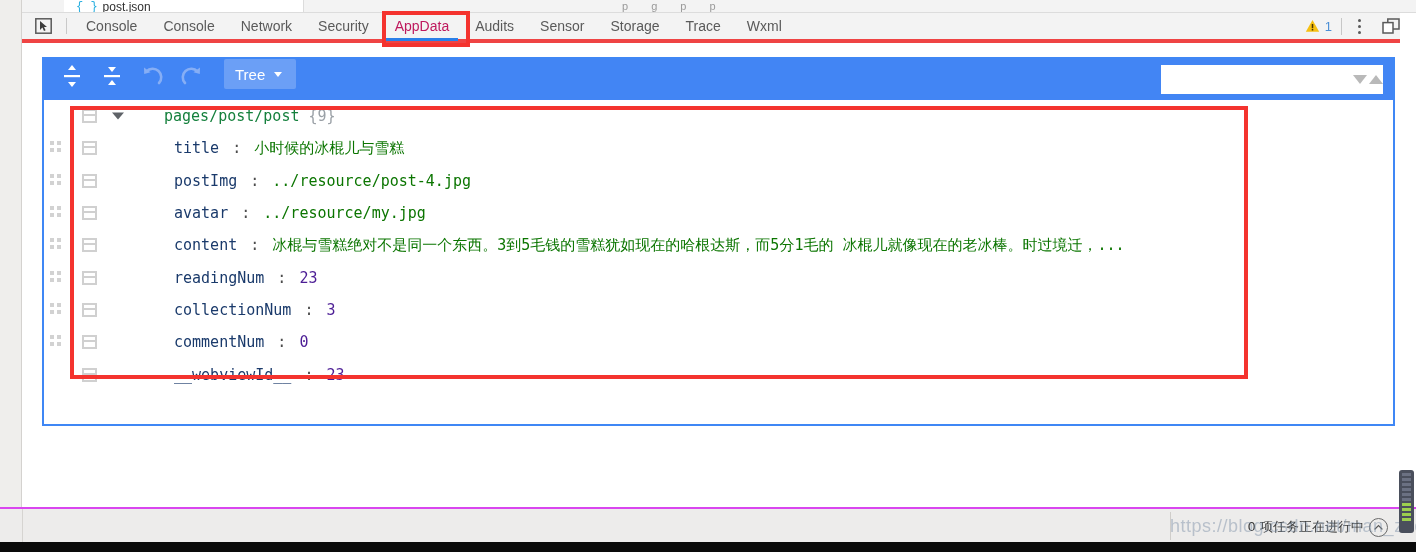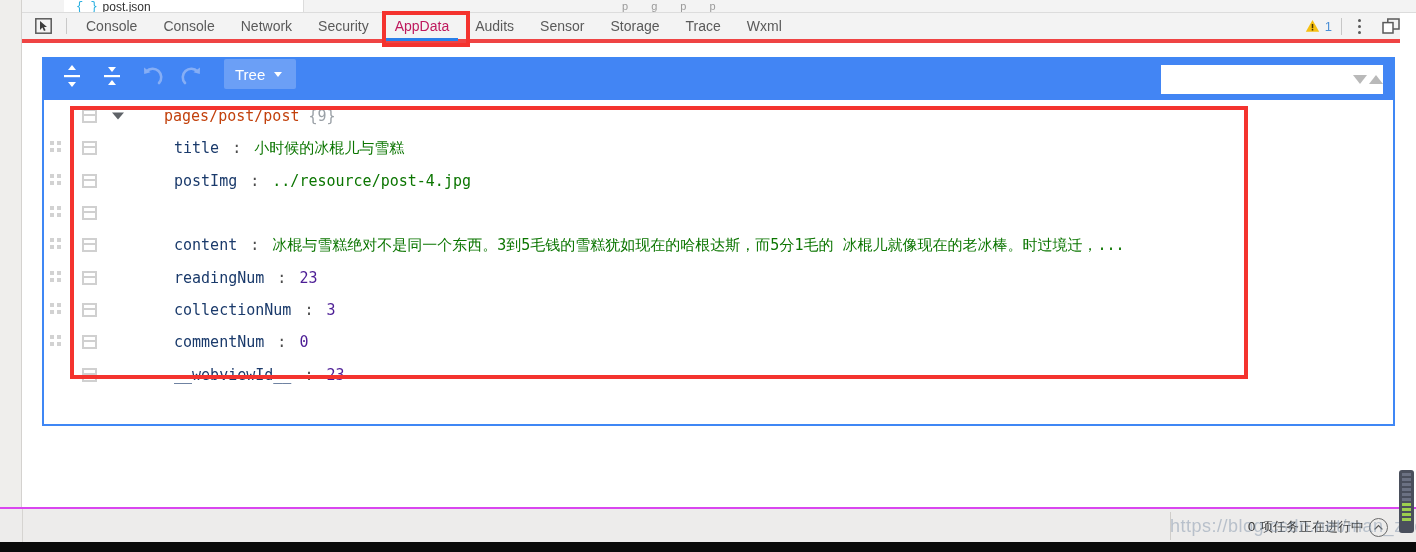--- a/index.html
+++ b/index.html
@@ -117,21 +117,21 @@
     position:absolute;left:38px;top:50%;transform:translateY(-50%);
     width:15px;height:14px;border:2px solid #d0d0d0;box-sizing:border-box;
   }
   .boxico::after{content:"";position:absolute;left:0;right:0;top:3px;height:2px;background:#d0d0d0;}
   .twisty{
     position:absolute;left:68px;top:50%;transform:translateY(-50%);
     width:0;height:0;border-left:6px solid transparent;border-right:6px solid transparent;border-top:7px solid #5f6368;
   }
   .rowtext{padding-left:120px;}
   .rowtext.child{padding-left:130px;}
-  .k-root{color:#c2410c;}
+  .k-root{color:#15803d;}
   .k-count{color:#9aa0a6;}
   .key{color:#1a3a6b;}
   .colon{color:#4c4c4c;padding:0 4px;}
   .v-str{color:#0b7500;}
   .v-num{color:#4c1d95;}
 
   
   .annot{position:absolute;border:4px solid #f4332e;box-sizing:border-box;pointer-events:none;}
   .annot-tab{left:382px;top:11px;width:88px;height:36px;}
   .annot-tree{left:70px;top:106px;width:1178px;height:273px;}
@@ -338,20 +338,25 @@
       </div>
 
       <div class="row">
         <span class="drag-dots">
             <i></i>
             <i></i>
             <i></i>
             <i></i>
           </span>
         <span class="boxico"></span>
+        <span class="rowtext child">
+          <span class="key">avatar</span>
+          <span class="colon">:</span>
+          <span class="v-str">../resource/my.jpg</span>
+        </span>
       </div>
 
       <div class="row">
         <span class="drag-dots">
             <i></i>
             <i></i>
             <i></i>
             <i></i>
           </span>
         <span class="boxico"></span>

